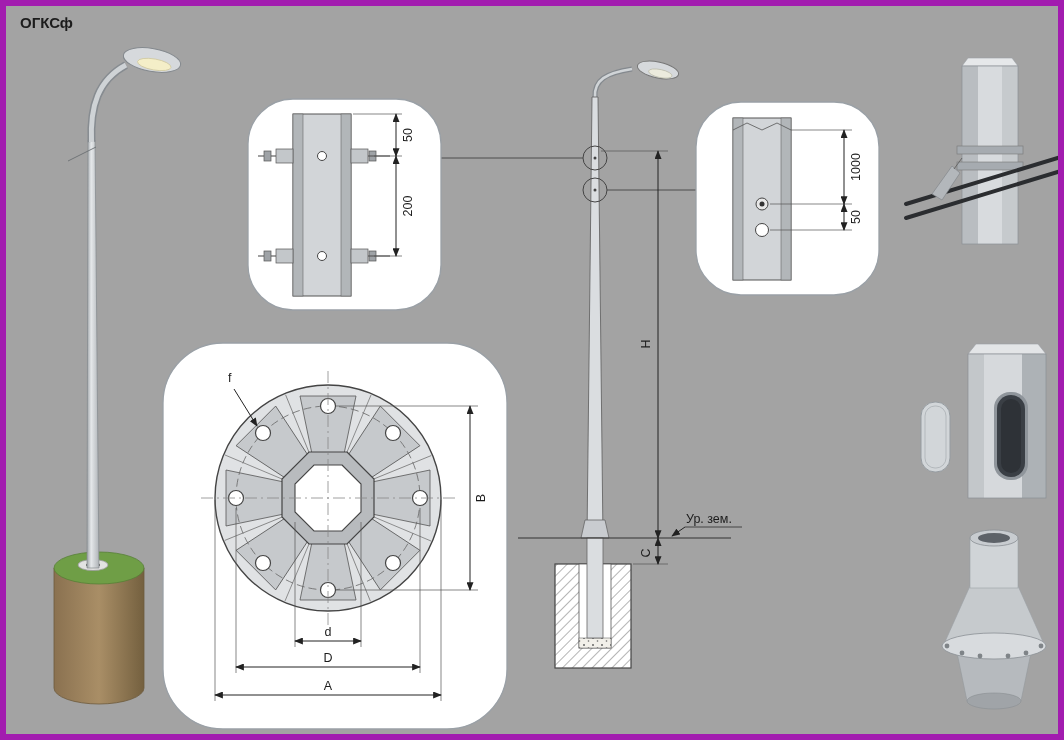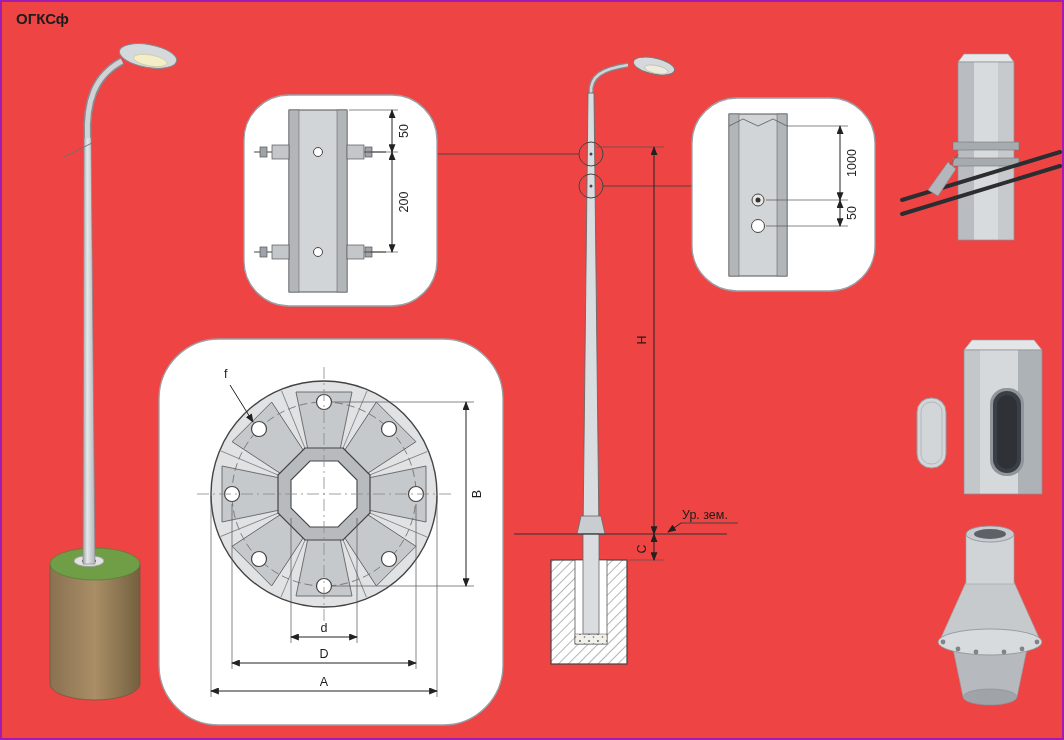--- a/index.html
+++ b/index.html
@@ -1,17 +1,17 @@
 <!DOCTYPE html>
 <html><head>
 <meta charset="utf-8">
 <style>
   html,body{margin:0;padding:0;background:#fff;}
   body{font-family:"Liberation Sans", sans-serif;}
-  #canvas{position:relative;width:1064px;height:740px;background:#ef4444;border:2px solid #a21caf;box-sizing:border-box;overflow:hidden;}
+  #canvas{position:relative;width:1064px;height:740px;background:#a3a3a3;border:6px solid #a21caf;box-sizing:border-box;overflow:hidden;}
   svg{position:absolute;left:0;top:0;}
   text{font-family:"Liberation Sans", sans-serif;fill:#1c1c1c;}
   .dim{font-size:12.5px;}
   .ttl{font-size:15px;font-weight:600;}
   .ext{stroke:#555;stroke-width:0.7;}
   .dimln{stroke:#222;stroke-width:1;}
   .callout{fill:#ffffff;stroke:#9aa0a6;stroke-width:1.3;}
   .thin{stroke:#555;stroke-width:0.8;fill:none;}
 </style>
 </head>

